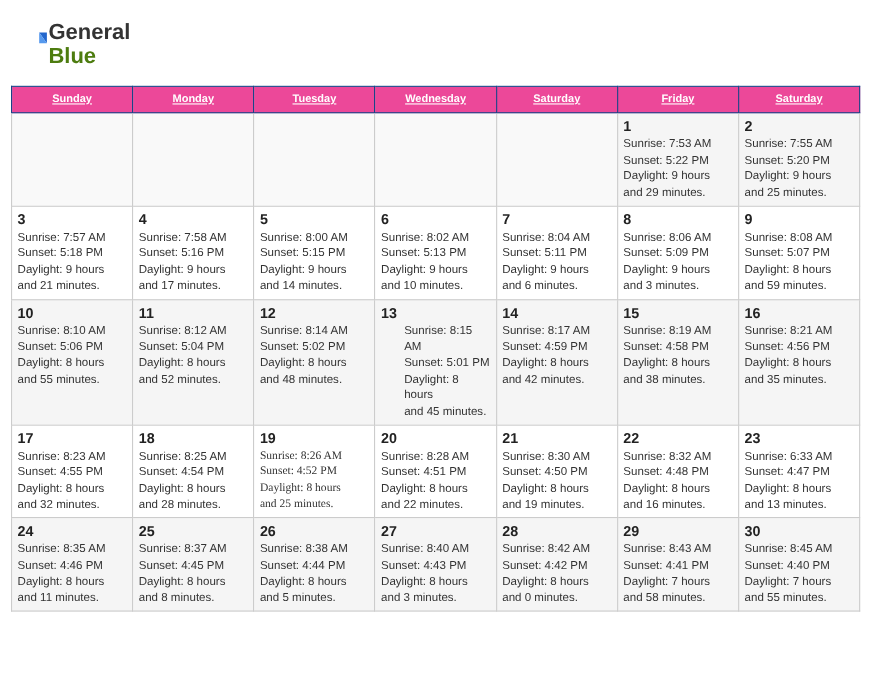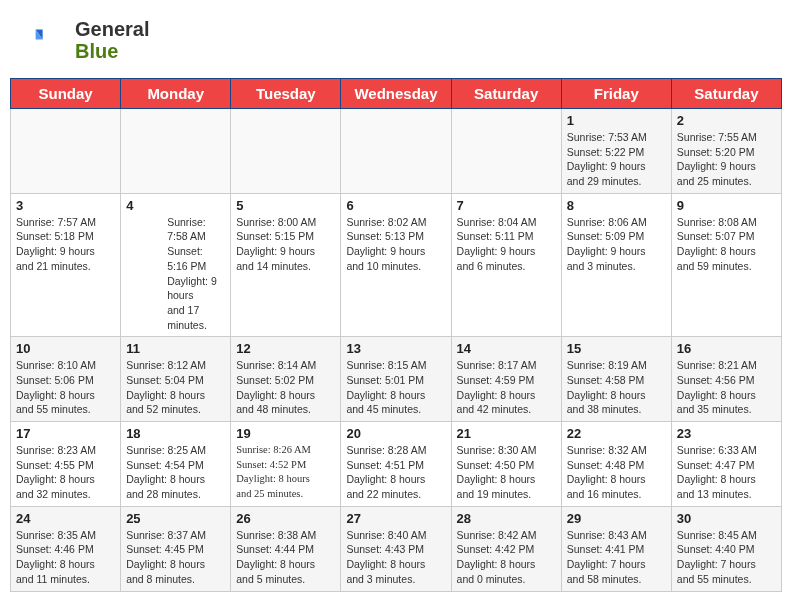--- a/index.html
+++ b/index.html
@@ -18,21 +18,20 @@
       padding: 8px 4px;
     }
     .logo {
       display: flex;
       align-items: center;
     }
     .logo-text {
       font-size: 20px;
       font-weight: bold;
       line-height: 1.1;
-      margin-left: 31px;
     }
     .logo-general { color: #333; }
     .logo-blue { color: #4d7c0f; }
     .logo-icon {
       width: 28px;
       height: 28px;
       margin-left: 2px;
     }
     .title-area { text-align: right; }
     .month-title {
@@ -42,27 +41,28 @@
     }
     .subtitle {
       font-size: 15px;
       color: #444;
     }
     table {
       width: 100%;
       border-collapse: collapse;
     }
     thead tr th {
-      background-color: #ef4444;
+      background-color: #ec4899;
       color: white;
-      font-size: 15px;
+      font-size: 10px;
       font-weight: bold;
       padding: 6px 4px;
       text-align: center;
       border: 1px solid #1a4488;
+      text-decoration: underline;
     }
     tbody tr td {
       border: 1px solid #ccc;
       vertical-align: top;
       padding: 4px 5px;
       width: calc(100% / 7);
       min-height: 70px;
       font-size: 11px;
       color: #222;
       background: #fff;
@@ -143,21 +143,21 @@
       <tr>
         <td>
           <span class="day-number">3</span>
           <div class="day-info" style="white-space: pre-line;">Sunrise: 7:57 AM
 Sunset: 5:18 PM
 Daylight: 9 hours
 and 21 minutes.</div>
         </td>
         <td>
           <span class="day-number">4</span>
-          <div class="day-info" style="white-space: pre-line; margin-left: 41px;">Sunrise: 7:58 AM
+          <div class="day-info" style="white-space: pre-line;">Sunrise: 7:58 AM
 Sunset: 5:16 PM
 Daylight: 9 hours
 and 17 minutes.</div>
         </td>
         <td>
           <span class="day-number">5</span>
           <div class="day-info" style="white-space: pre-line;">Sunrise: 8:00 AM
 Sunset: 5:15 PM
 Daylight: 9 hours
 and 14 minutes.</div>
@@ -208,21 +208,21 @@
         </td>
         <td>
           <span class="day-number">12</span>
           <div class="day-info" style="white-space: pre-line;">Sunrise: 8:14 AM
 Sunset: 5:02 PM
 Daylight: 8 hours
 and 48 minutes.</div>
         </td>
         <td>
           <span class="day-number">13</span>
-          <div class="day-info" style="white-space: pre-line;">Sunrise: 8:15 AM
+          <div class="day-info" style="white-space: pre-line; margin-left: 21px;">Sunrise: 8:15 AM
 Sunset: 5:01 PM
 Daylight: 8 hours
 and 45 minutes.</div>
         </td>
         <td>
           <span class="day-number">14</span>
           <div class="day-info" style="white-space: pre-line;">Sunrise: 8:17 AM
 Sunset: 4:59 PM
 Daylight: 8 hours
 and 42 minutes.</div>

